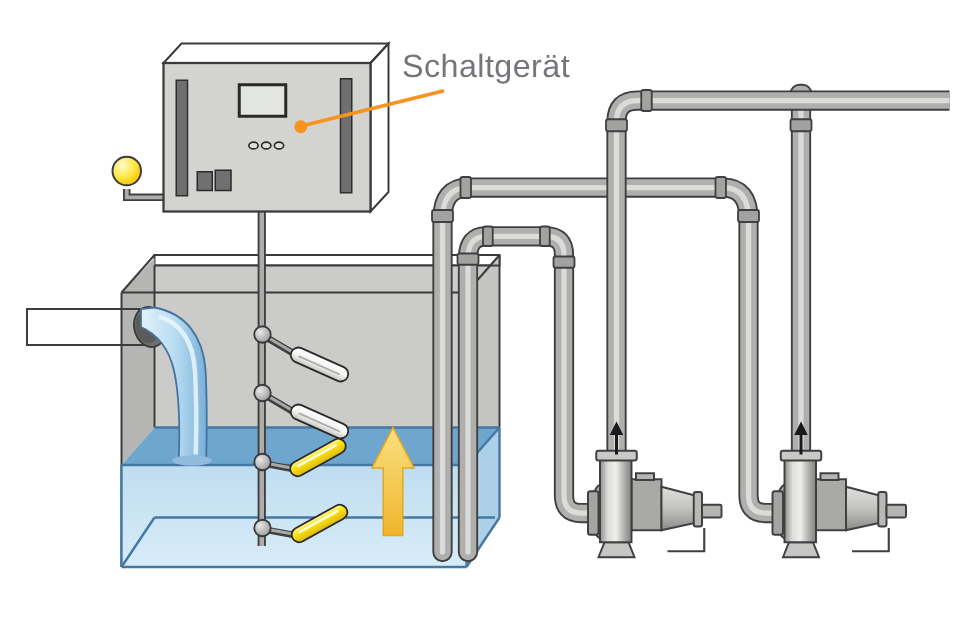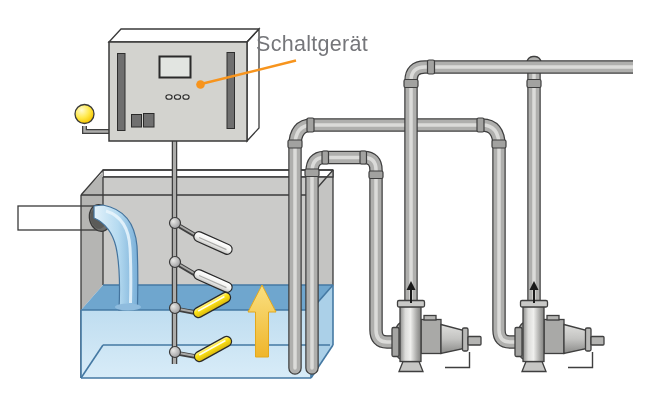--- a/index.html
+++ b/index.html
@@ -1,19 +1,19 @@
 <!DOCTYPE html>
 <html><head>
 <meta charset="utf-8">
 <style>
   html,body{margin:0;padding:0;background:#fff;}
   .stage{position:relative;width:650px;height:416px;background:#fff;overflow:hidden;
          font-family:"Liberation Sans",sans-serif;}
   .stage svg{position:absolute;left:0;top:0;}
-  .diagram-label{position:absolute;left:256px;top:33px;font-size:21.5px;line-height:1.1;
+  .diagram-label{position:absolute;left:268px;top:33px;font-size:21.5px;line-height:1.1;
          color:#75767A;letter-spacing:.3px;}
   .po{fill:none;stroke:#3F3F3F;stroke-width:13.5;}
   .pb{fill:none;stroke:#AFAFAD;stroke-width:11;}
   .ph{fill:none;stroke:#DBDBD9;stroke-width:3.5;}
   .rnd{stroke-linecap:round;}
   .ln{stroke:#3A3A3A;stroke-width:1.3;fill:none;}
   .wln{stroke:#4579A3;stroke-width:1.6;fill:none;}
   .collar{fill:#A2A2A0;stroke:#3F3F3F;stroke-width:1.2;}
   .pedge{stroke:#3F3F3F;stroke-width:1.3;}
 </style>

